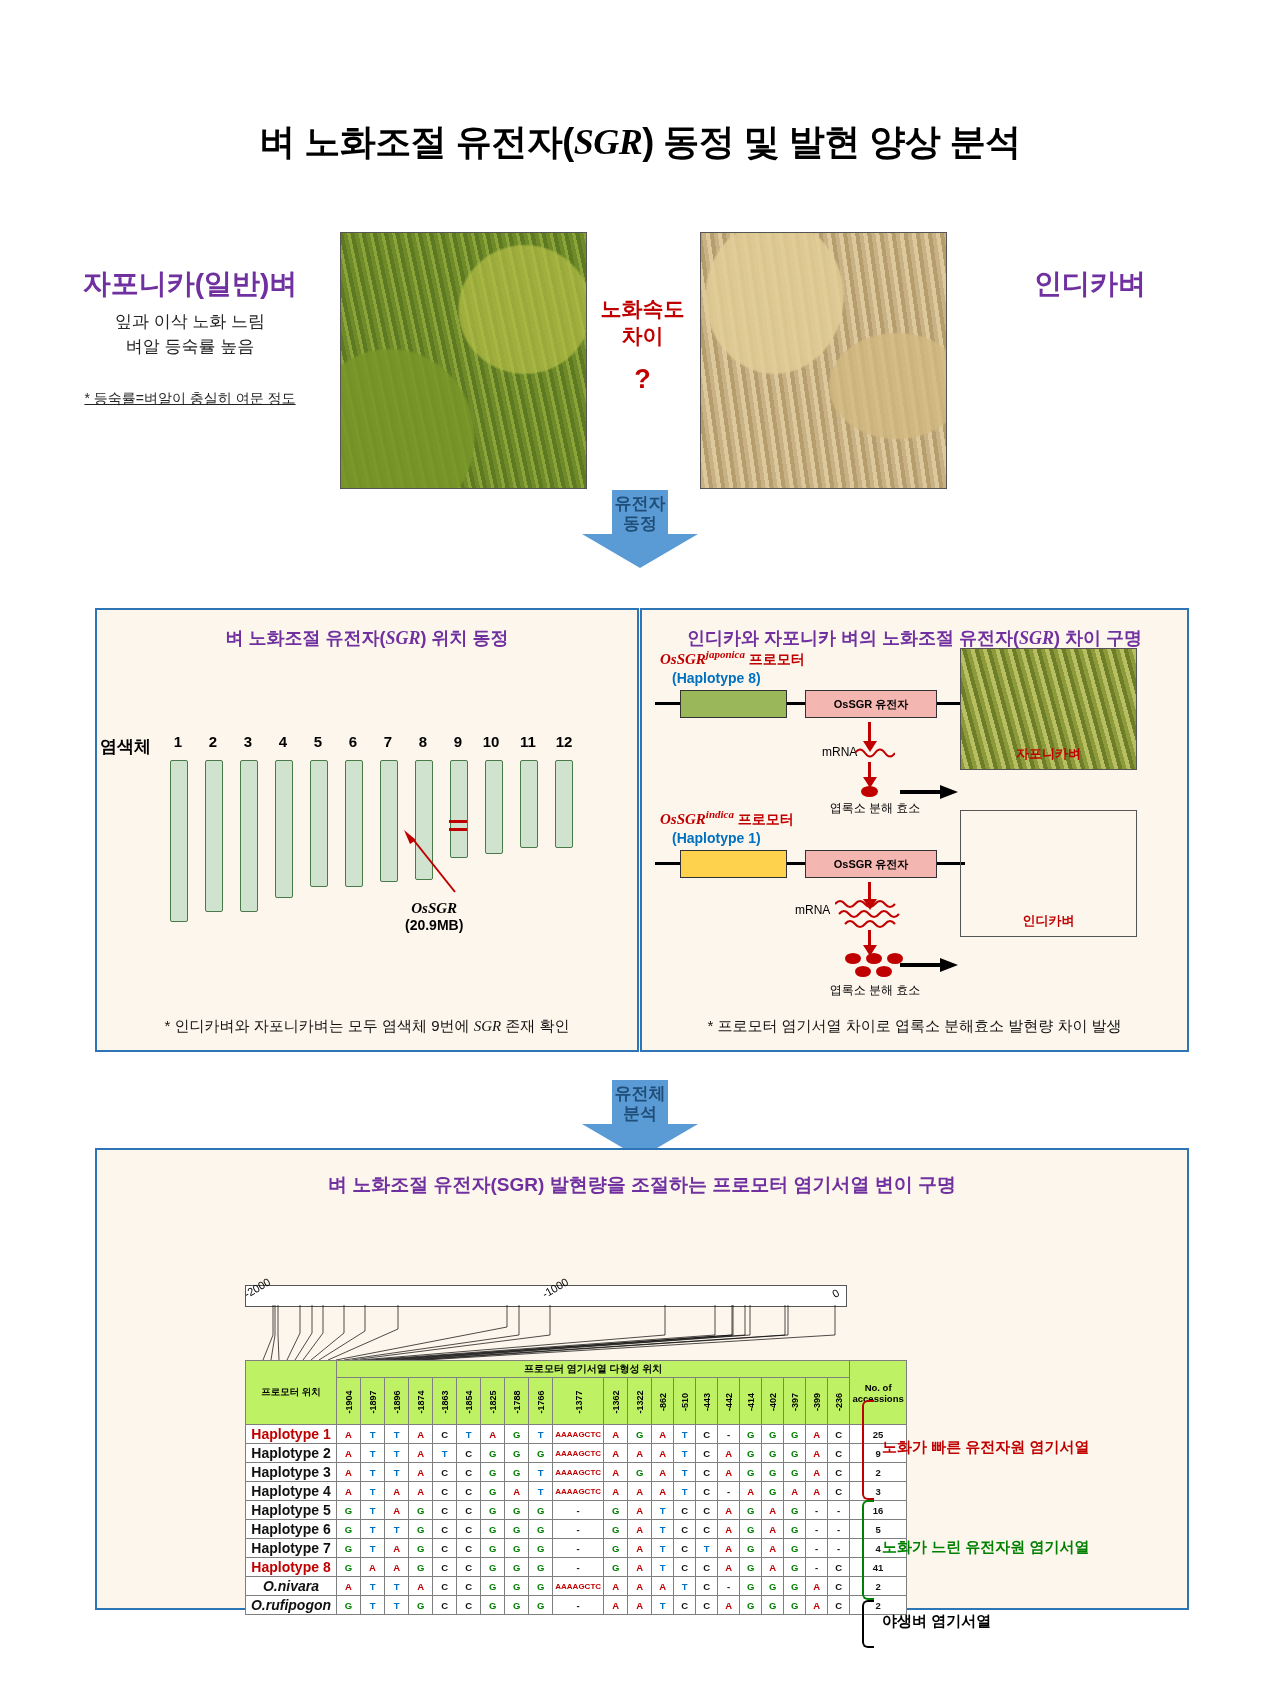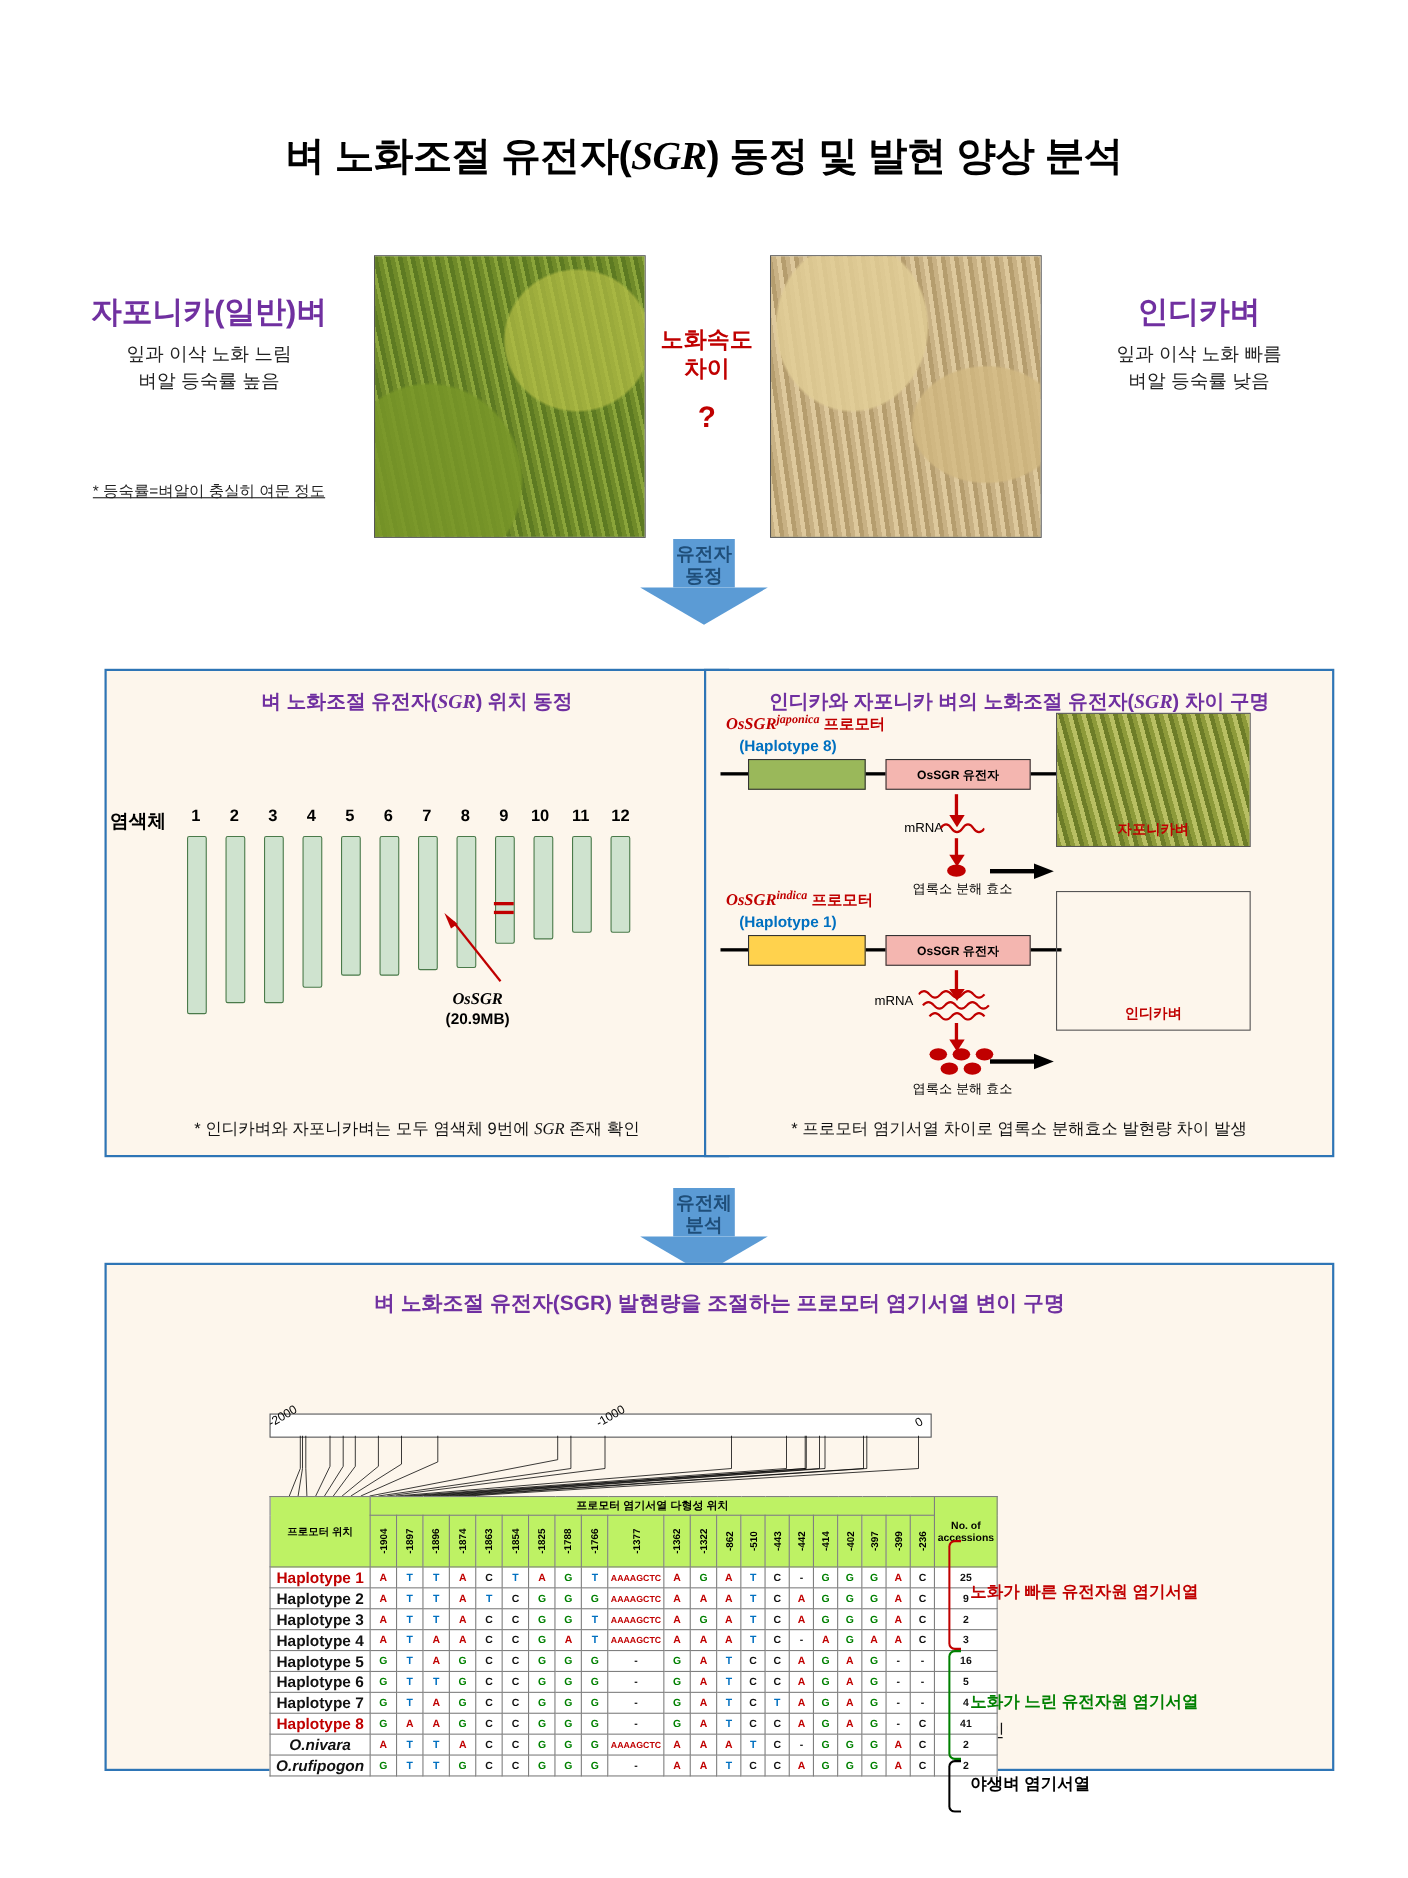--- a/index.html
+++ b/index.html
@@ -24,21 +24,21 @@
   .panel-jap-label{
     position:absolute;left:30px;top:265px;width:320px;text-align:center;
     font-size:28px;font-weight:bold;color:#7030a0;
   }
   .panel-jap-sub{
     position:absolute;left:30px;top:310px;width:320px;text-align:center;
     font-size:17px;color:#222;line-height:1.45;
   }
   .panel-jap-note{
     position:absolute;left:30px;top:390px;width:320px;text-align:center;
-    font-size:14px;color:#222;text-decoration:underline;margin-top:48px;
+    font-size:14px;color:#222;text-decoration:underline;
   }
   .panel-ind-label{
     position:absolute;right:30px;top:265px;width:320px;text-align:center;
     font-size:28px;font-weight:bold;color:#7030a0;
   }
   .panel-ind-sub{
     position:absolute;right:30px;top:310px;width:320px;text-align:center;
     font-size:17px;color:#222;line-height:1.45;
   }
 
@@ -80,21 +80,21 @@
   }
   .arrow .lbl{
     position:absolute;left:-6px;top:4px;width:128px;text-align:center;
     font-size:17px;font-weight:bold;color:#1f4e79;line-height:1.2;
   }
   #arrow-1{left:582px;top:490px;width:116px;height:80px;}
   #arrow-2{left:582px;top:1080px;width:116px;height:80px;}
 
   
   .box{
-    position:absolute;background:#fdf6ec;border:2px solid #2e75b6;padding-left:24px;
+    position:absolute;background:#fdf6ec;border:2px solid #2e75b6;
   }
   #box-left{left:95px;top:608px;width:540px;height:440px;}
   #box-right{left:640px;top:608px;width:545px;height:440px;}
   .box-title{
     position:absolute;top:16px;left:0;width:100%;text-align:center;
     font-size:18px;font-weight:bold;color:#7030a0;
   }
   .box-foot{
     position:absolute;bottom:14px;left:0;width:100%;text-align:center;
     font-size:15px;color:#111;
@@ -197,24 +197,20 @@
       <div class="inner"></div>
     </div>
 
   <div class="mid-q">
     <div class="l1">노화속도</div>
     <div class="l1">차이</div>
     <div class="qm">?</div>
   </div>
 
   <div class="panel-ind-label">인디카벼</div>
-  <div class="panel-ind-sub">
-    <span>잎과 이삭 노화 빠름</span><br>
-    <span>벼알 등숙률 낮음</span>
-  </div>
 
   <div class="arrow" id="arrow-1">
     <div class="shaft"></div>
     <div class="head"></div>
     <div class="lbl">
       <span>유전자</span><br>
       <span>동정</span>
     </div>
   </div>
 

